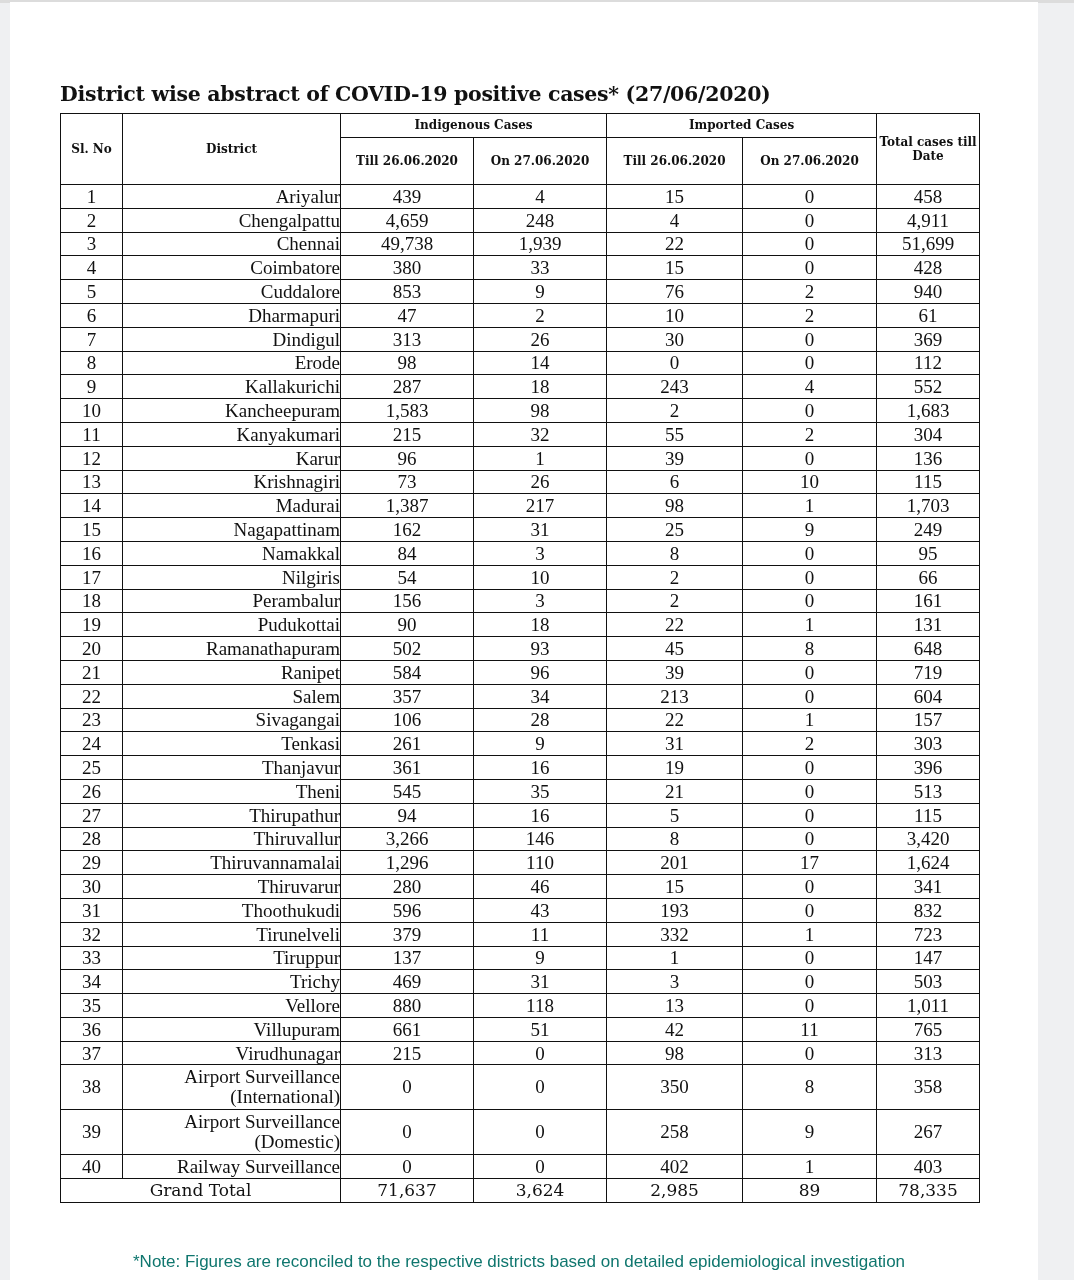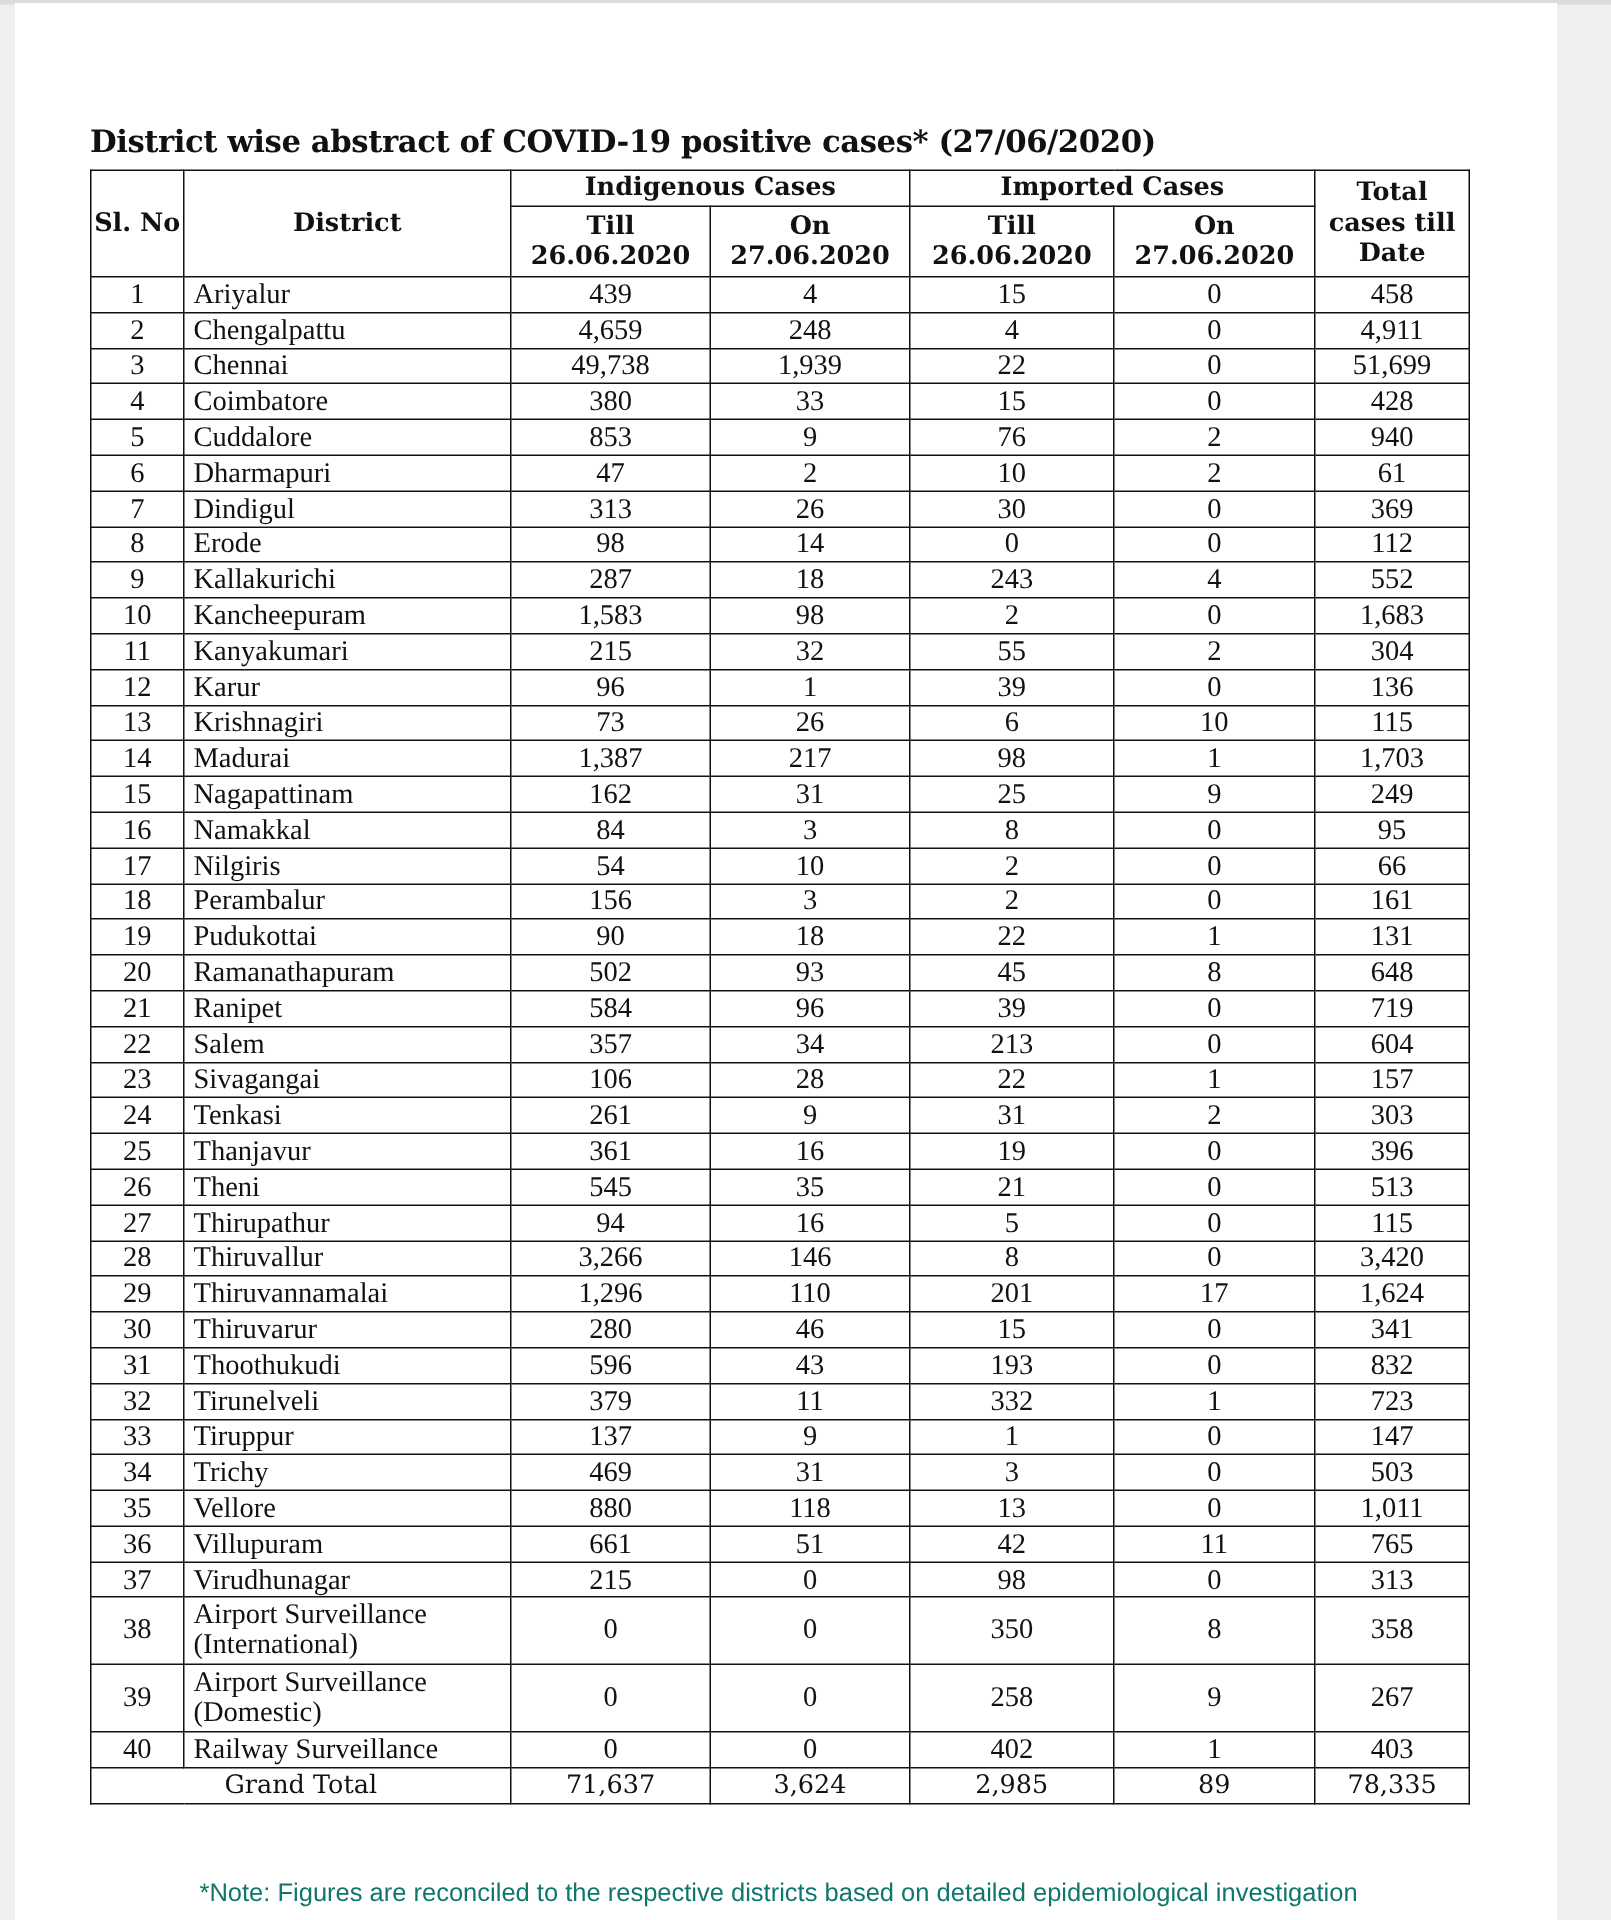--- a/index.html
+++ b/index.html
@@ -18,25 +18,25 @@
     position: absolute; left: 60px; width: 918px; top: 82px;
     text-align: left; font-weight: bold; font-size: 20.5px;
     font-family: "DejaVu Serif", serif; letter-spacing: -0.3px;
   }
   table {
     position: absolute; left: 60px; top: 113px; width: 919px;
     border-collapse: collapse; table-layout: fixed;
     font-size: 19px; line-height: 1;
   }
   td, th { border: 1.5px solid #111; padding: 0; }
-  th { font-family: "DejaVu Serif", serif; font-weight: bold; font-size: 17px; line-height: 1.2; }
+  th { font-family: "DejaVu Serif", serif; font-weight: bold; font-size: 12px; line-height: 1.2; }
   thead tr.h1 th { height: 23px; }
   thead tr.h2 th { height: 46px; margin-left: 14px; }
   td { height: 22.8px; text-align: center; }
-  td.name { text-align: left; padding-left: 6px; }
+  td.name { text-align: right; padding-left: 6px; }
   td.two { height: 44px; line-height: 1.1; margin-left: 40px; }
   tr.total td { font-weight: normal; font-family: "DejaVu Serif", serif; font-size: 17px; }
   .note {
     position: absolute; left: 133px; top: 1250px; width: 800px;
     font-size: 17px; line-height: 24px; font-family: Liberation Sans, sans-serif; color: #0f766e;
   }
 </style>
 </head>
 <body>
 

